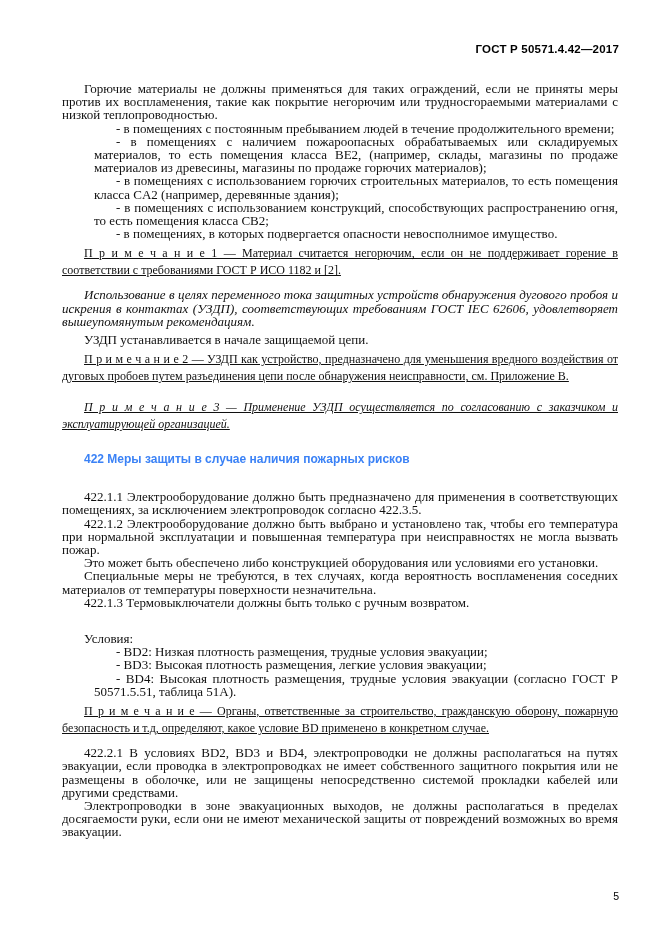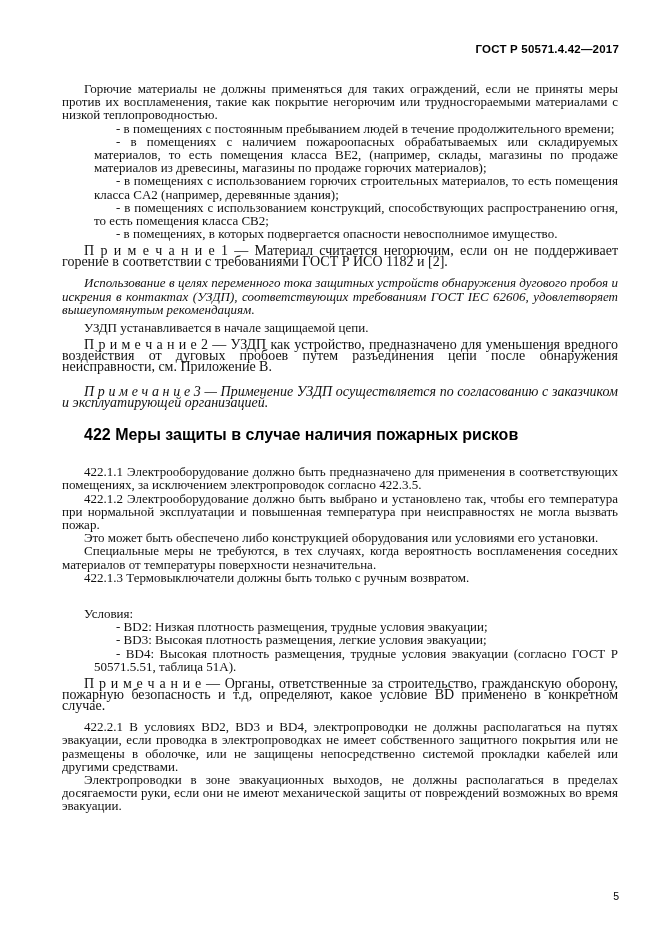--- a/index.html
+++ b/index.html
@@ -51,40 +51,41 @@
     text-indent: 22px;
   }
   .dash {
     text-indent: 22px;
     margin-left: 32px;
   }
   .ital {
     font-style: italic;
   }
   .note {
-    font-size: 14px;
-    line-height: 11px;
+    font-size: 12px;
+    line-height: 17px;
     text-indent: 22px;
     text-align: justify;
+    text-decoration: underline;
   }
   .note-ital {
     font-style: italic;
   }
   .gap-s { height: 5px; }
   .gap-m { height: 9px; }
   .gap-l { height: 14px; }
   .gap-xl { height: 19px; }
   h2.sec {
     margin: 0;
     font-family: "Liberation Sans", sans-serif;
     font-weight: bold;
-    font-size: 16px;
+    font-size: 12px;
     line-height: 15px;
     text-indent: 22px;
-    color: #000000;
+    color: #3b82f6;
   }
   h3.sub {
     margin: 0;
     font-family: "Liberation Sans", sans-serif;
     font-weight: bold;
     font-size: 11.4px;
     line-height: 14px;
     text-indent: 22px;
     color: #000;
   }

